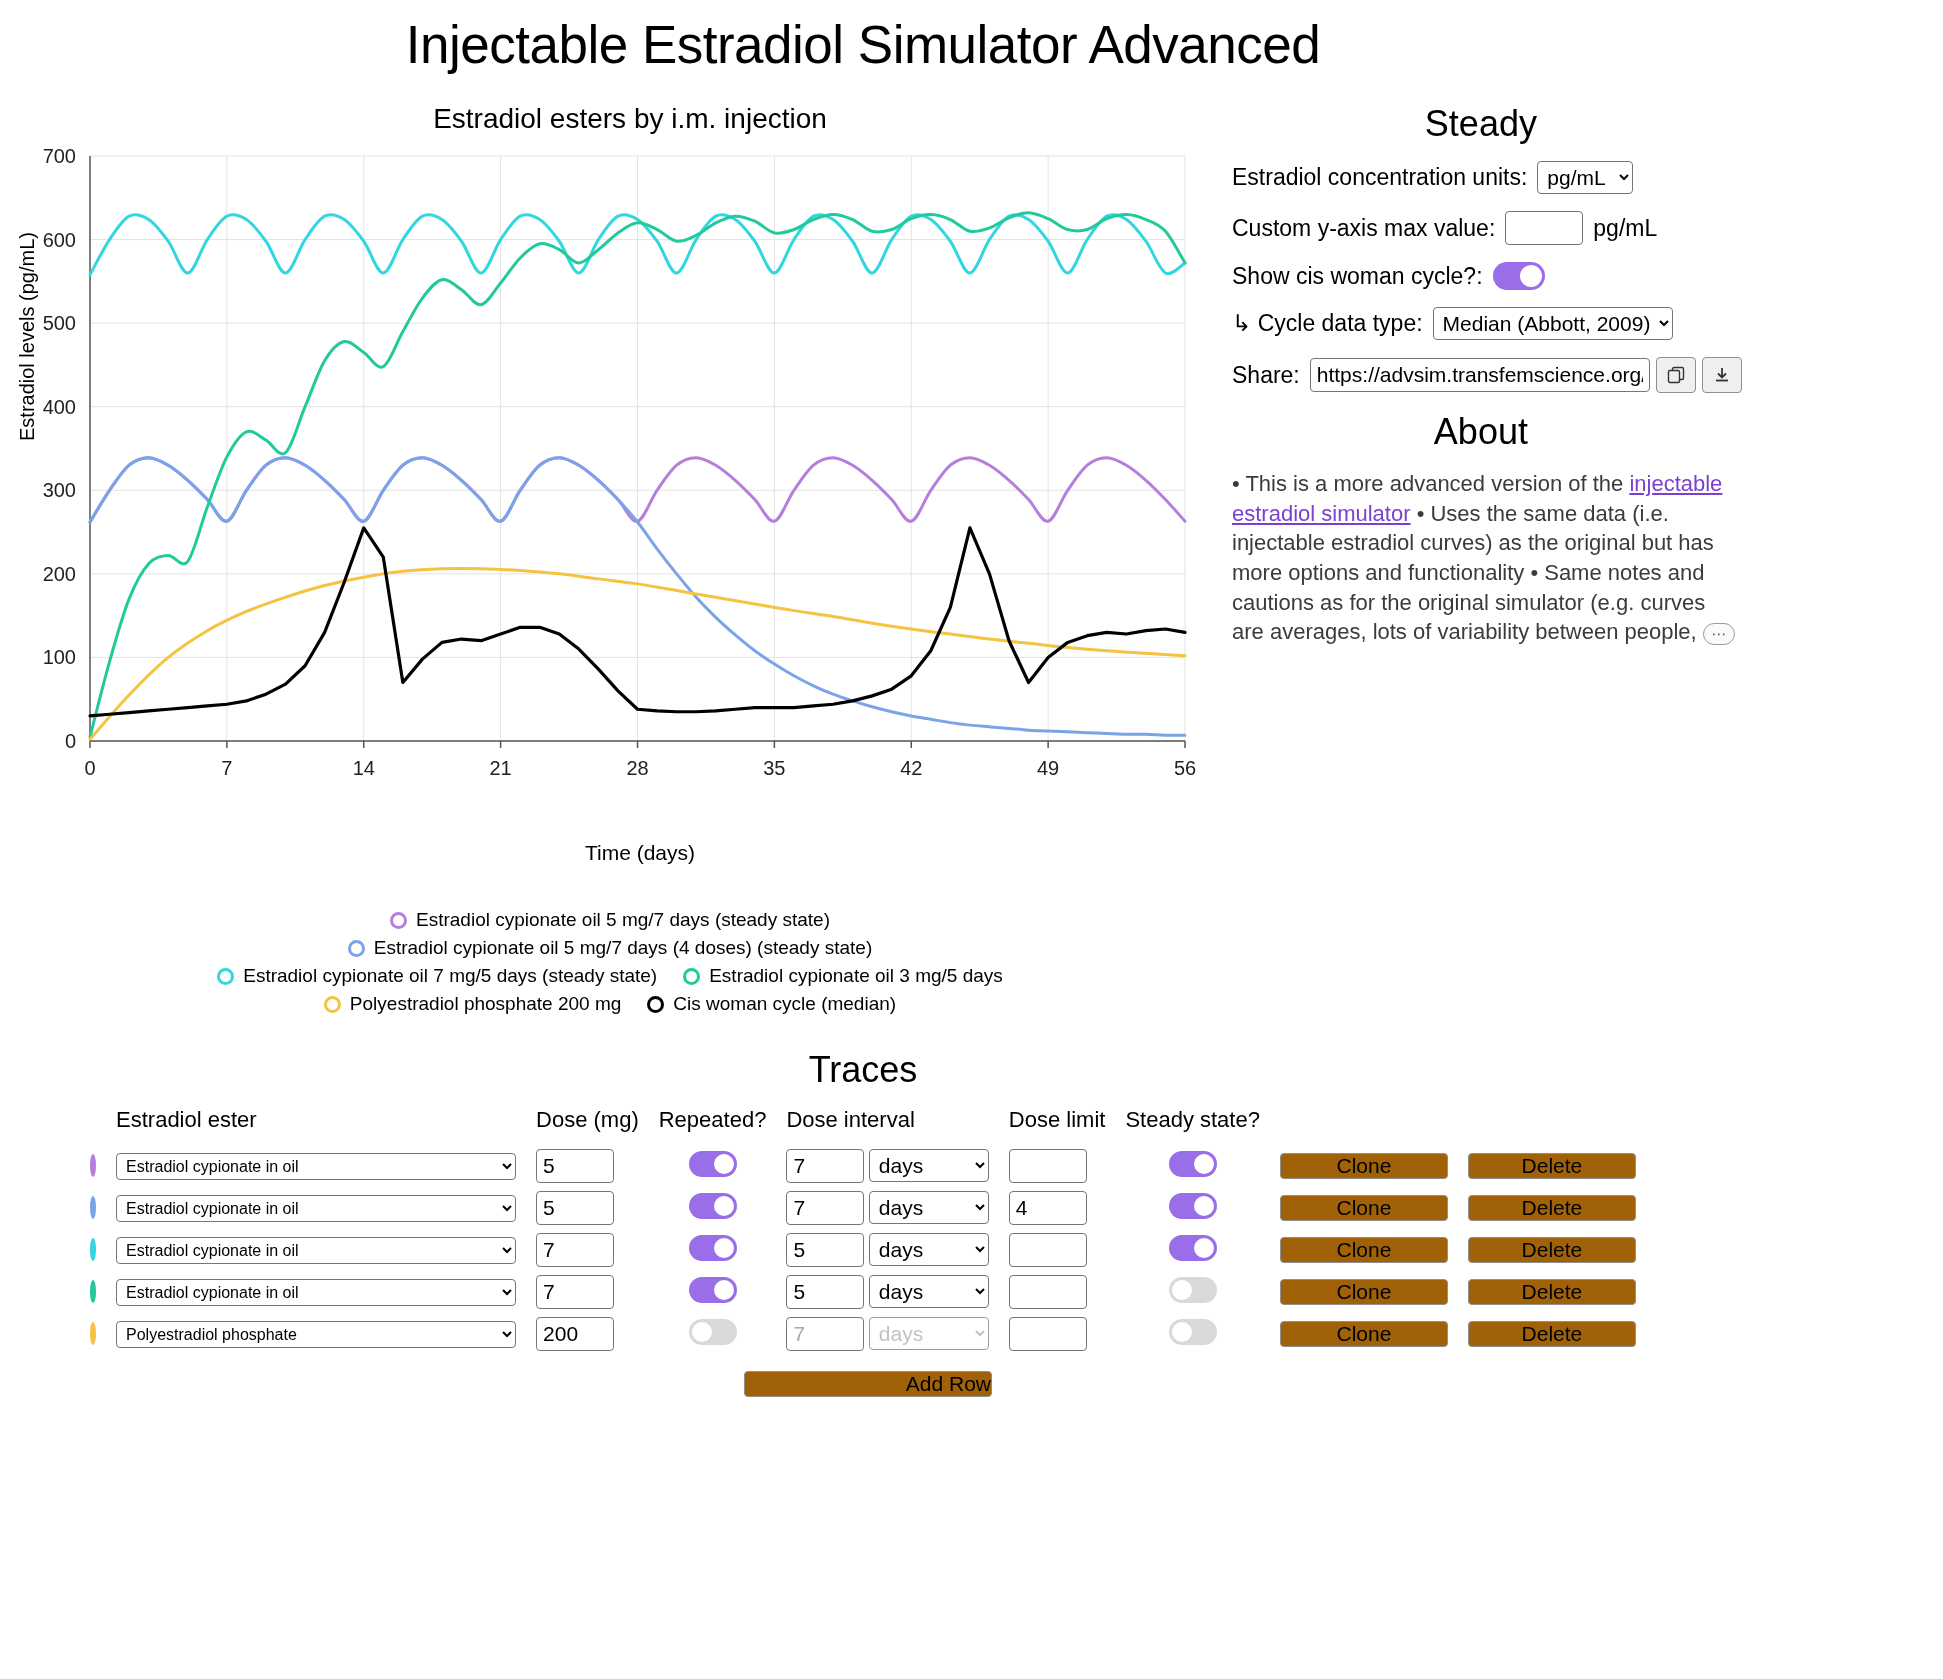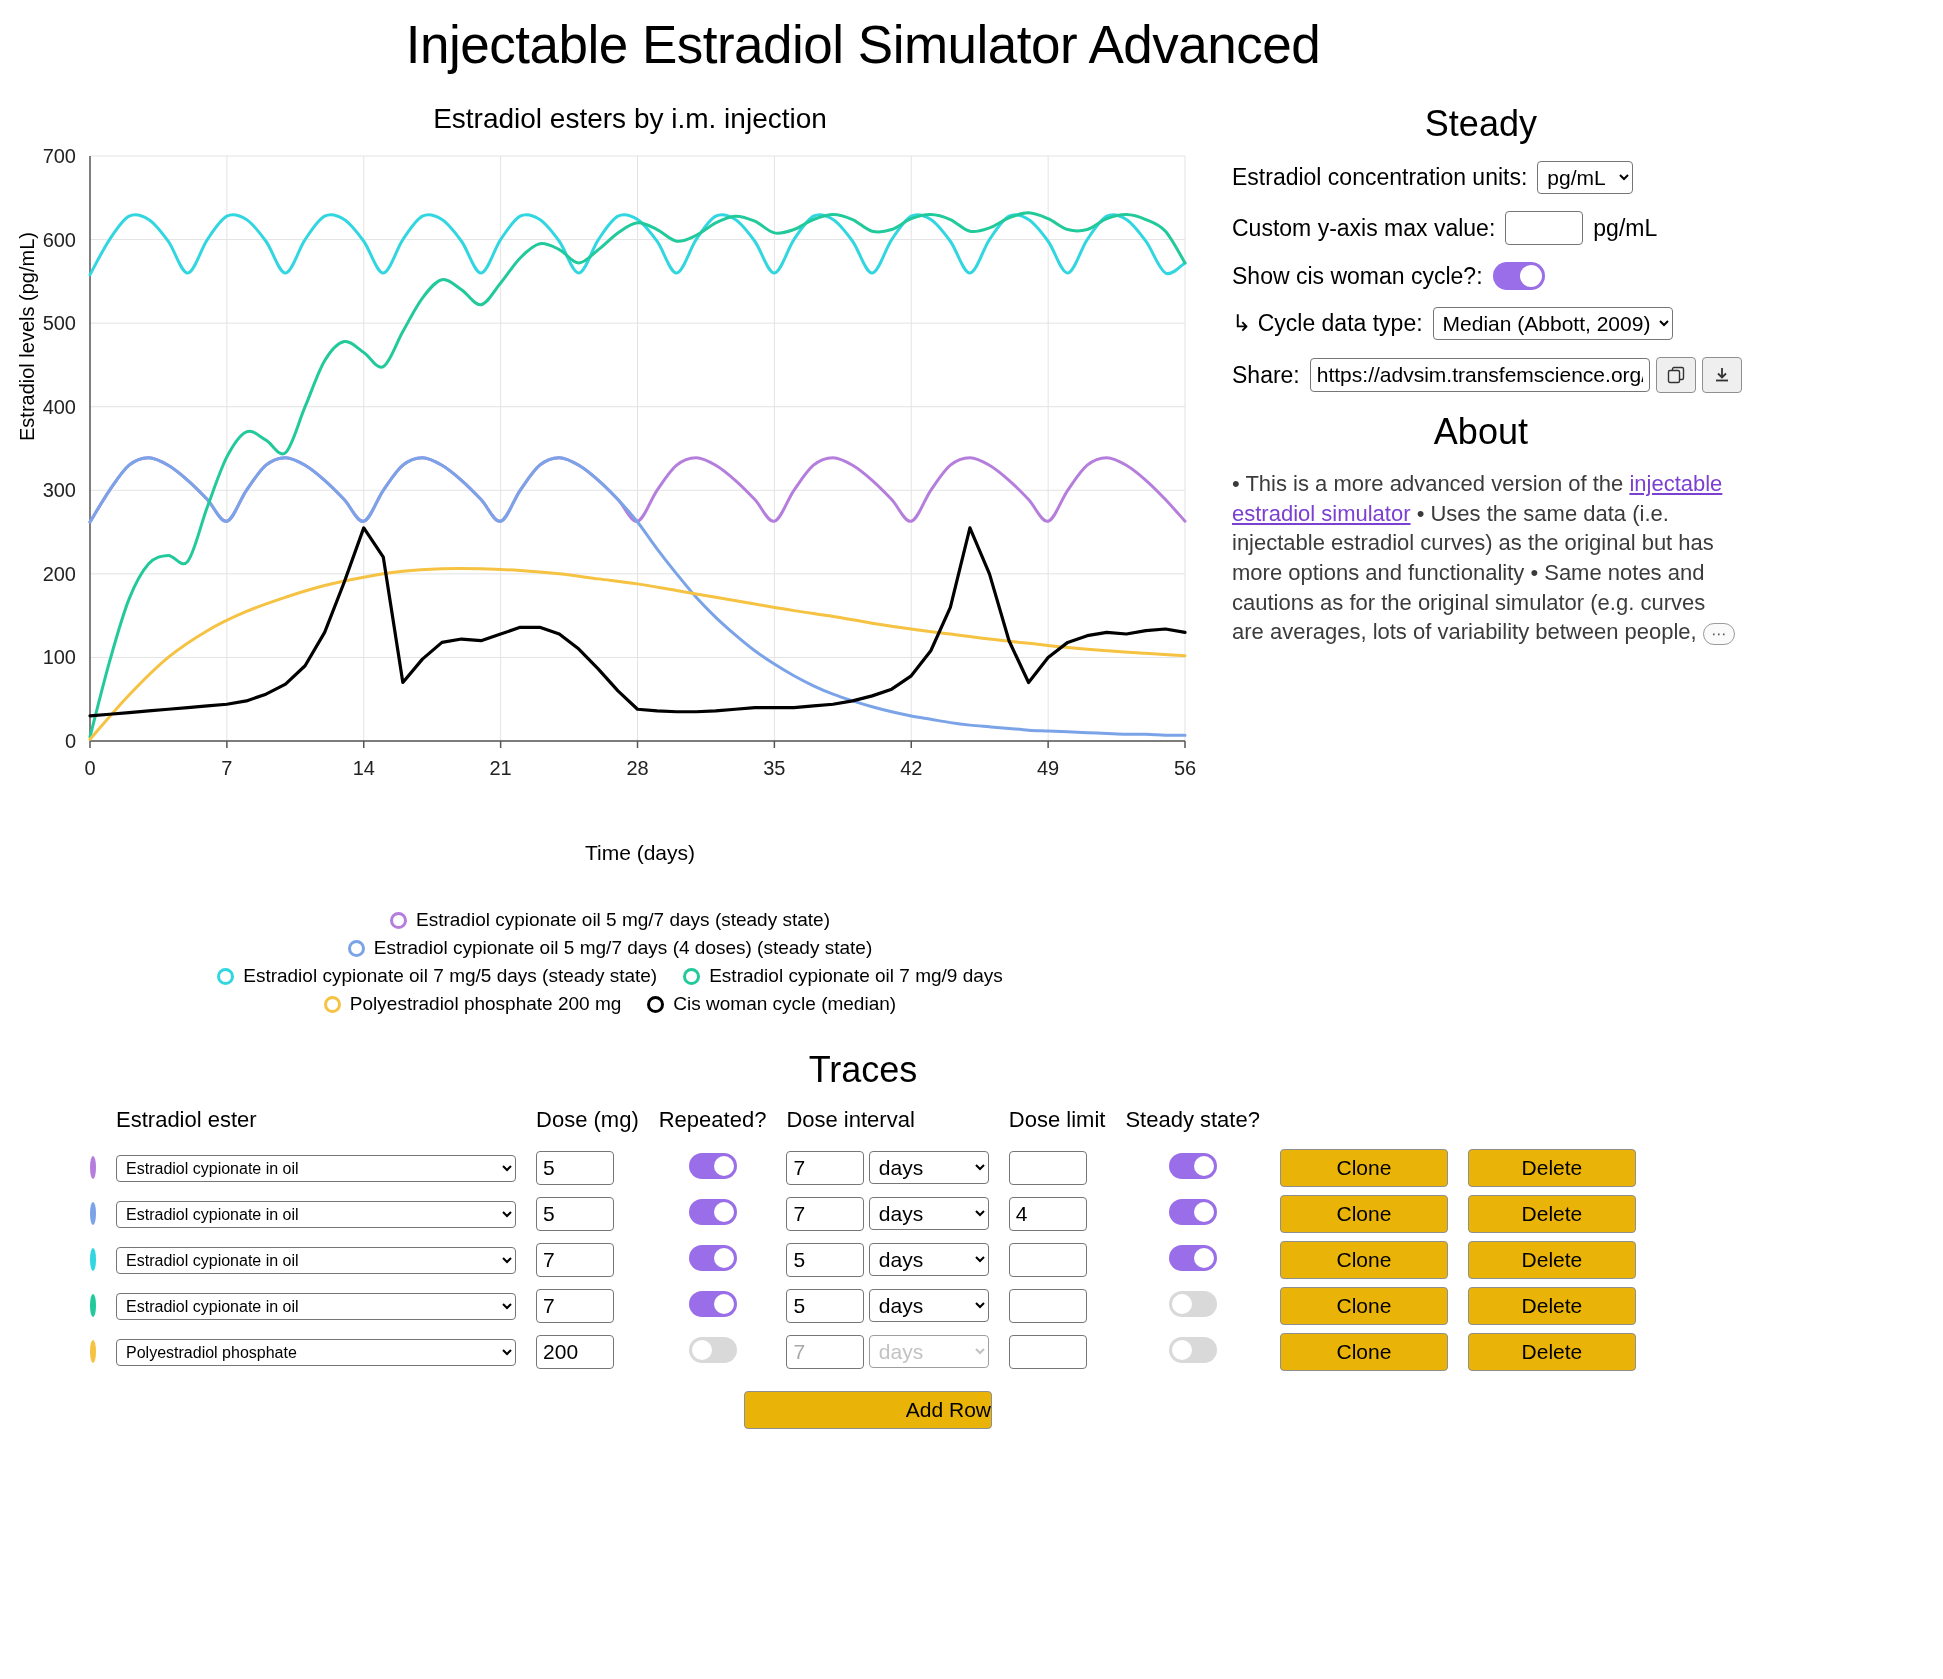--- a/index.html
+++ b/index.html
@@ -162,25 +162,25 @@
   }
   select.ester { width: 400px; font-size: 16px; }
   input.dose { width: 78px; font-size: 21px; }
   input.interval { width: 78px; font-size: 21px; }
   select.interval-unit { width: 120px; font-size: 21px; }
   input.limit { width: 78px; font-size: 21px; }
   .center-cell { text-align: center; }
   .btn {
     font-family: "Liberation Sans", sans-serif;
     font-size: 21px;
-    padding: 6px 0;
+    padding: 0 0;
     width: 168px;
     border: 1px solid #8f8f8f;
     border-radius: 4px;
-    background: #eab308;
+    background: #a16207;
     cursor: pointer;
   }
   .btn.wide { width: 248px; text-align: right; }
   .addrow-wrap { text-align: center; margin-top: 16px; padding-left: 10px; }
   input:disabled, select:disabled { color: #a9a9a9; background: #fff; }
 </style>
 </head>
 <body>
 
 <div class="page">
@@ -263,21 +263,21 @@
             <span>Estradiol cypionate oil 5 mg/7 days (4 doses) (steady state)</span>
           </div>
         </div>
         <div class="legend-row">
           <div class="legend-item">
             <span class="legend-dot" style="border-color:#31d6e0"></span>
             <span>Estradiol cypionate oil 7 mg/5 days (steady state)</span>
           </div>
           <div class="legend-item">
             <span class="legend-dot" style="border-color:#22c99a"></span>
-            <span>Estradiol cypionate oil 7 mg/9 days</span>
+            <span>Estradiol cypionate oil 3 mg/5 days</span>
           </div>
         </div>
         <div class="legend-row">
           <div class="legend-item">
             <span class="legend-dot" style="border-color:#f5c242"></span>
             <span>Polyestradiol phosphate 200 mg</span>
           </div>
           <div class="legend-item">
             <span class="legend-dot" style="border-color:#000000"></span>
             <span>Cis woman cycle (median)</span>

